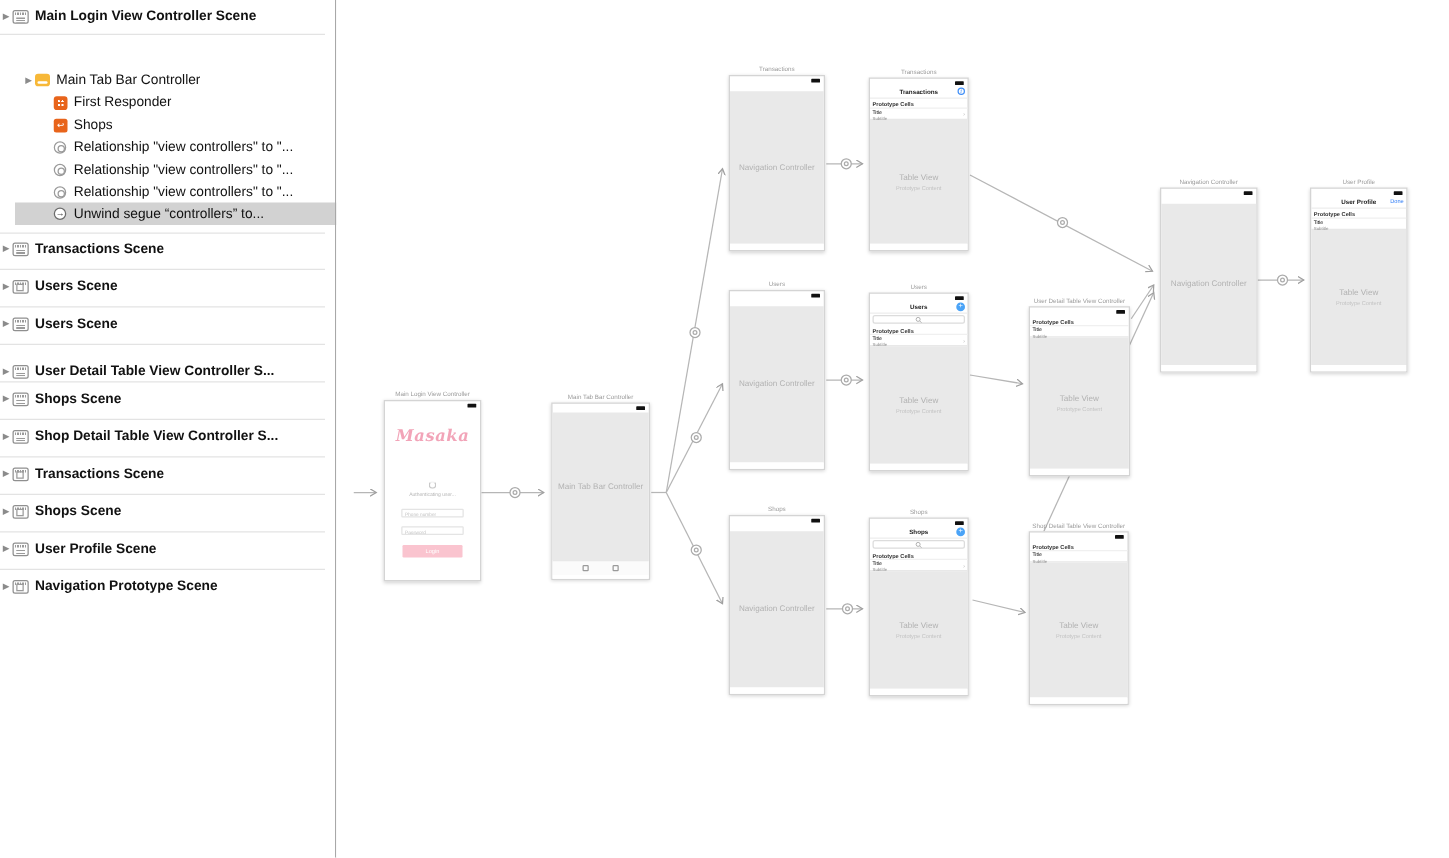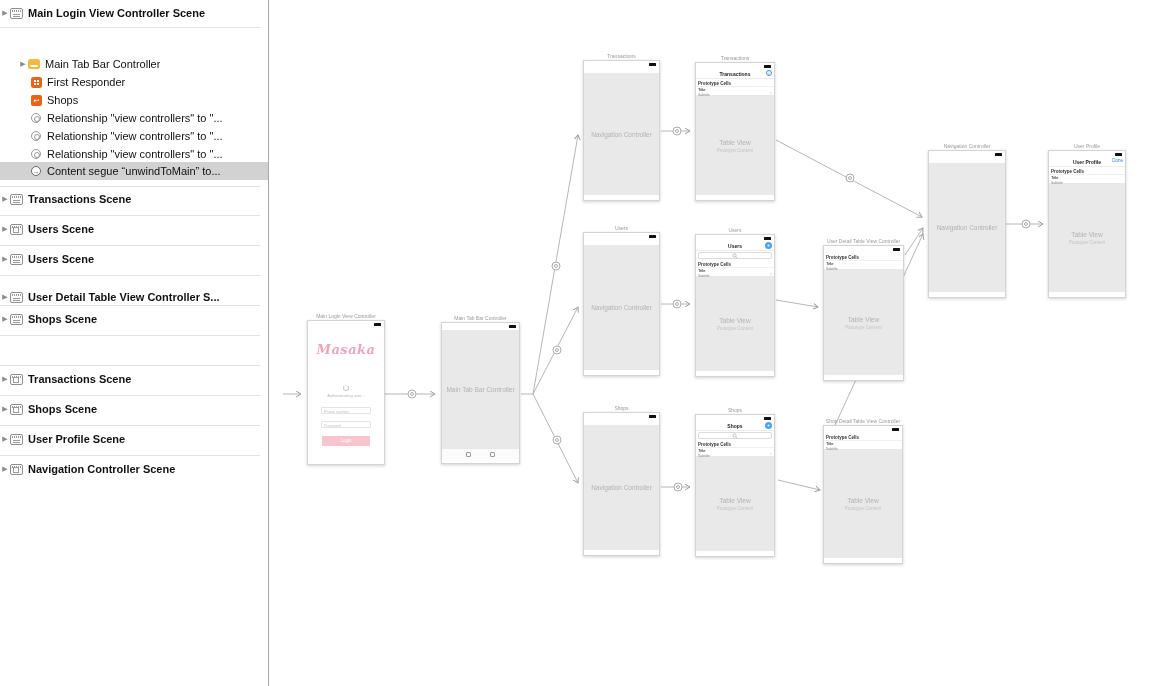--- a/index.html
+++ b/index.html
@@ -16,21 +16,21 @@
   .dis { width:10px; text-align:center; font-size:7px; color:#8b8b8b; flex:none; }
   .sicon { width:13px; height:11px; border:1px solid #8f8f8f; border-radius:2px; background:#fdfdfd;
     position:relative; flex:none; margin-right:5px; }
   .sicon::before { content:""; position:absolute; top:1px; left:1px; right:1px; height:2px;
     background:repeating-linear-gradient(to right,#9a9a9a 0 1px,transparent 1px 2px); }
   .sicon.lines::after { content:""; position:absolute; left:2px; right:2px; top:5px; height:4px;
     background:repeating-linear-gradient(to bottom,#9a9a9a 0 1px,transparent 1px 2px); }
   .sicon.nav::after { content:""; position:absolute; left:2px; bottom:1px; width:4px; height:4px;
     border:1px solid #9a9a9a; }
   .ind1 { padding-left:18px; }
-  .ind2 { padding-left:31px; }
+  .ind2 { padding-left:31px;margin-left:12px; }
   .tabbar-ic { width:12px; height:10px; background:#f7b838; border-radius:2.5px; position:relative;
     flex:none; margin-right:5px; }
   .tabbar-ic::after { content:""; position:absolute; left:2px; right:2px; bottom:2px; height:2.5px;
     background:#fff; border-radius:1px; }
   .resp-ic { width:11px; height:11px; background:#e8641b; border-radius:2.5px; position:relative;
     flex:none; margin-right:5px; }
   .resp-ic::after { content:""; position:absolute; left:2px; top:2px; width:7px; height:7px;
     background:radial-gradient(circle at 2px 2px,#fff 0 0.8px,transparent 1px),
                radial-gradient(circle at 5px 2px,#fff 0 0.8px,transparent 1px),
                radial-gradient(circle at 2px 5px,#fff 0 0.8px,transparent 1px),
@@ -127,21 +127,21 @@
   <div class="row ind2" style="top:127px">
     <span class="rel-ic"></span>
     <span class="lbl">Relationship "view controllers" to "...</span>
   </div>
   <div class="row ind2" style="top:145px">
     <span class="rel-ic"></span>
     <span class="lbl">Relationship "view controllers" to "...</span>
   </div>
   <div class="row ind2 selected" style="top:162px">
     <span class="unw-ic">→</span>
-    <span class="lbl">Content segue “unwindToMain” to...</span>
+    <span class="lbl">Unwind segue “controllers” to...</span>
   </div>
 
   <div class="sep" style="top:186px"></div>
   <div class="row top" style="top:190px">
     <span class="dis">▶</span>
     <span class="sicon lines"></span>
     <span class="lbl">Transactions Scene</span>
   </div>
   <div class="sep" style="top:215px"></div>
   <div class="row top" style="top:220px">
@@ -161,20 +161,25 @@
     <span class="sicon lines"></span>
     <span class="lbl">User Detail Table View Controller S...</span>
   </div>
   <div class="sep" style="top:305px"></div>
   <div class="row top" style="top:310px">
     <span class="dis">▶</span>
     <span class="sicon lines"></span>
     <span class="lbl">Shops Scene</span>
   </div>
   <div class="sep" style="top:335px"></div>
+  <div class="row top" style="top:340px">
+    <span class="dis">▶</span>
+    <span class="sicon lines"></span>
+    <span class="lbl">Shop Detail Table View Controller S...</span>
+  </div>
   <div class="sep" style="top:365px"></div>
   <div class="row top" style="top:370px">
     <span class="dis">▶</span>
     <span class="sicon nav"></span>
     <span class="lbl">Transactions Scene</span>
   </div>
   <div class="sep" style="top:395px"></div>
   <div class="row top" style="top:400px">
     <span class="dis">▶</span>
     <span class="sicon nav"></span>
@@ -183,21 +188,21 @@
   <div class="sep" style="top:425px"></div>
   <div class="row top" style="top:430px">
     <span class="dis">▶</span>
     <span class="sicon lines"></span>
     <span class="lbl">User Profile Scene</span>
   </div>
   <div class="sep" style="top:455px"></div>
   <div class="row top" style="top:460px">
     <span class="dis">▶</span>
     <span class="sicon nav"></span>
-    <span class="lbl">Navigation Controller Scene</span>
+    <span class="lbl">Navigation Prototype Scene</span>
   </div>
 </div>
 <div class="divider"></div>
 
 <div class="canvas">
 
   <svg class="wires" width="890" height="686">
     <defs>
       <marker id="arr" markerWidth="7" markerHeight="7" refX="5" refY="3" orient="auto">
         <path d="M0,0 L5,3 L0,6" fill="none" stroke="#9f9f9f" stroke-width="1"></path>

